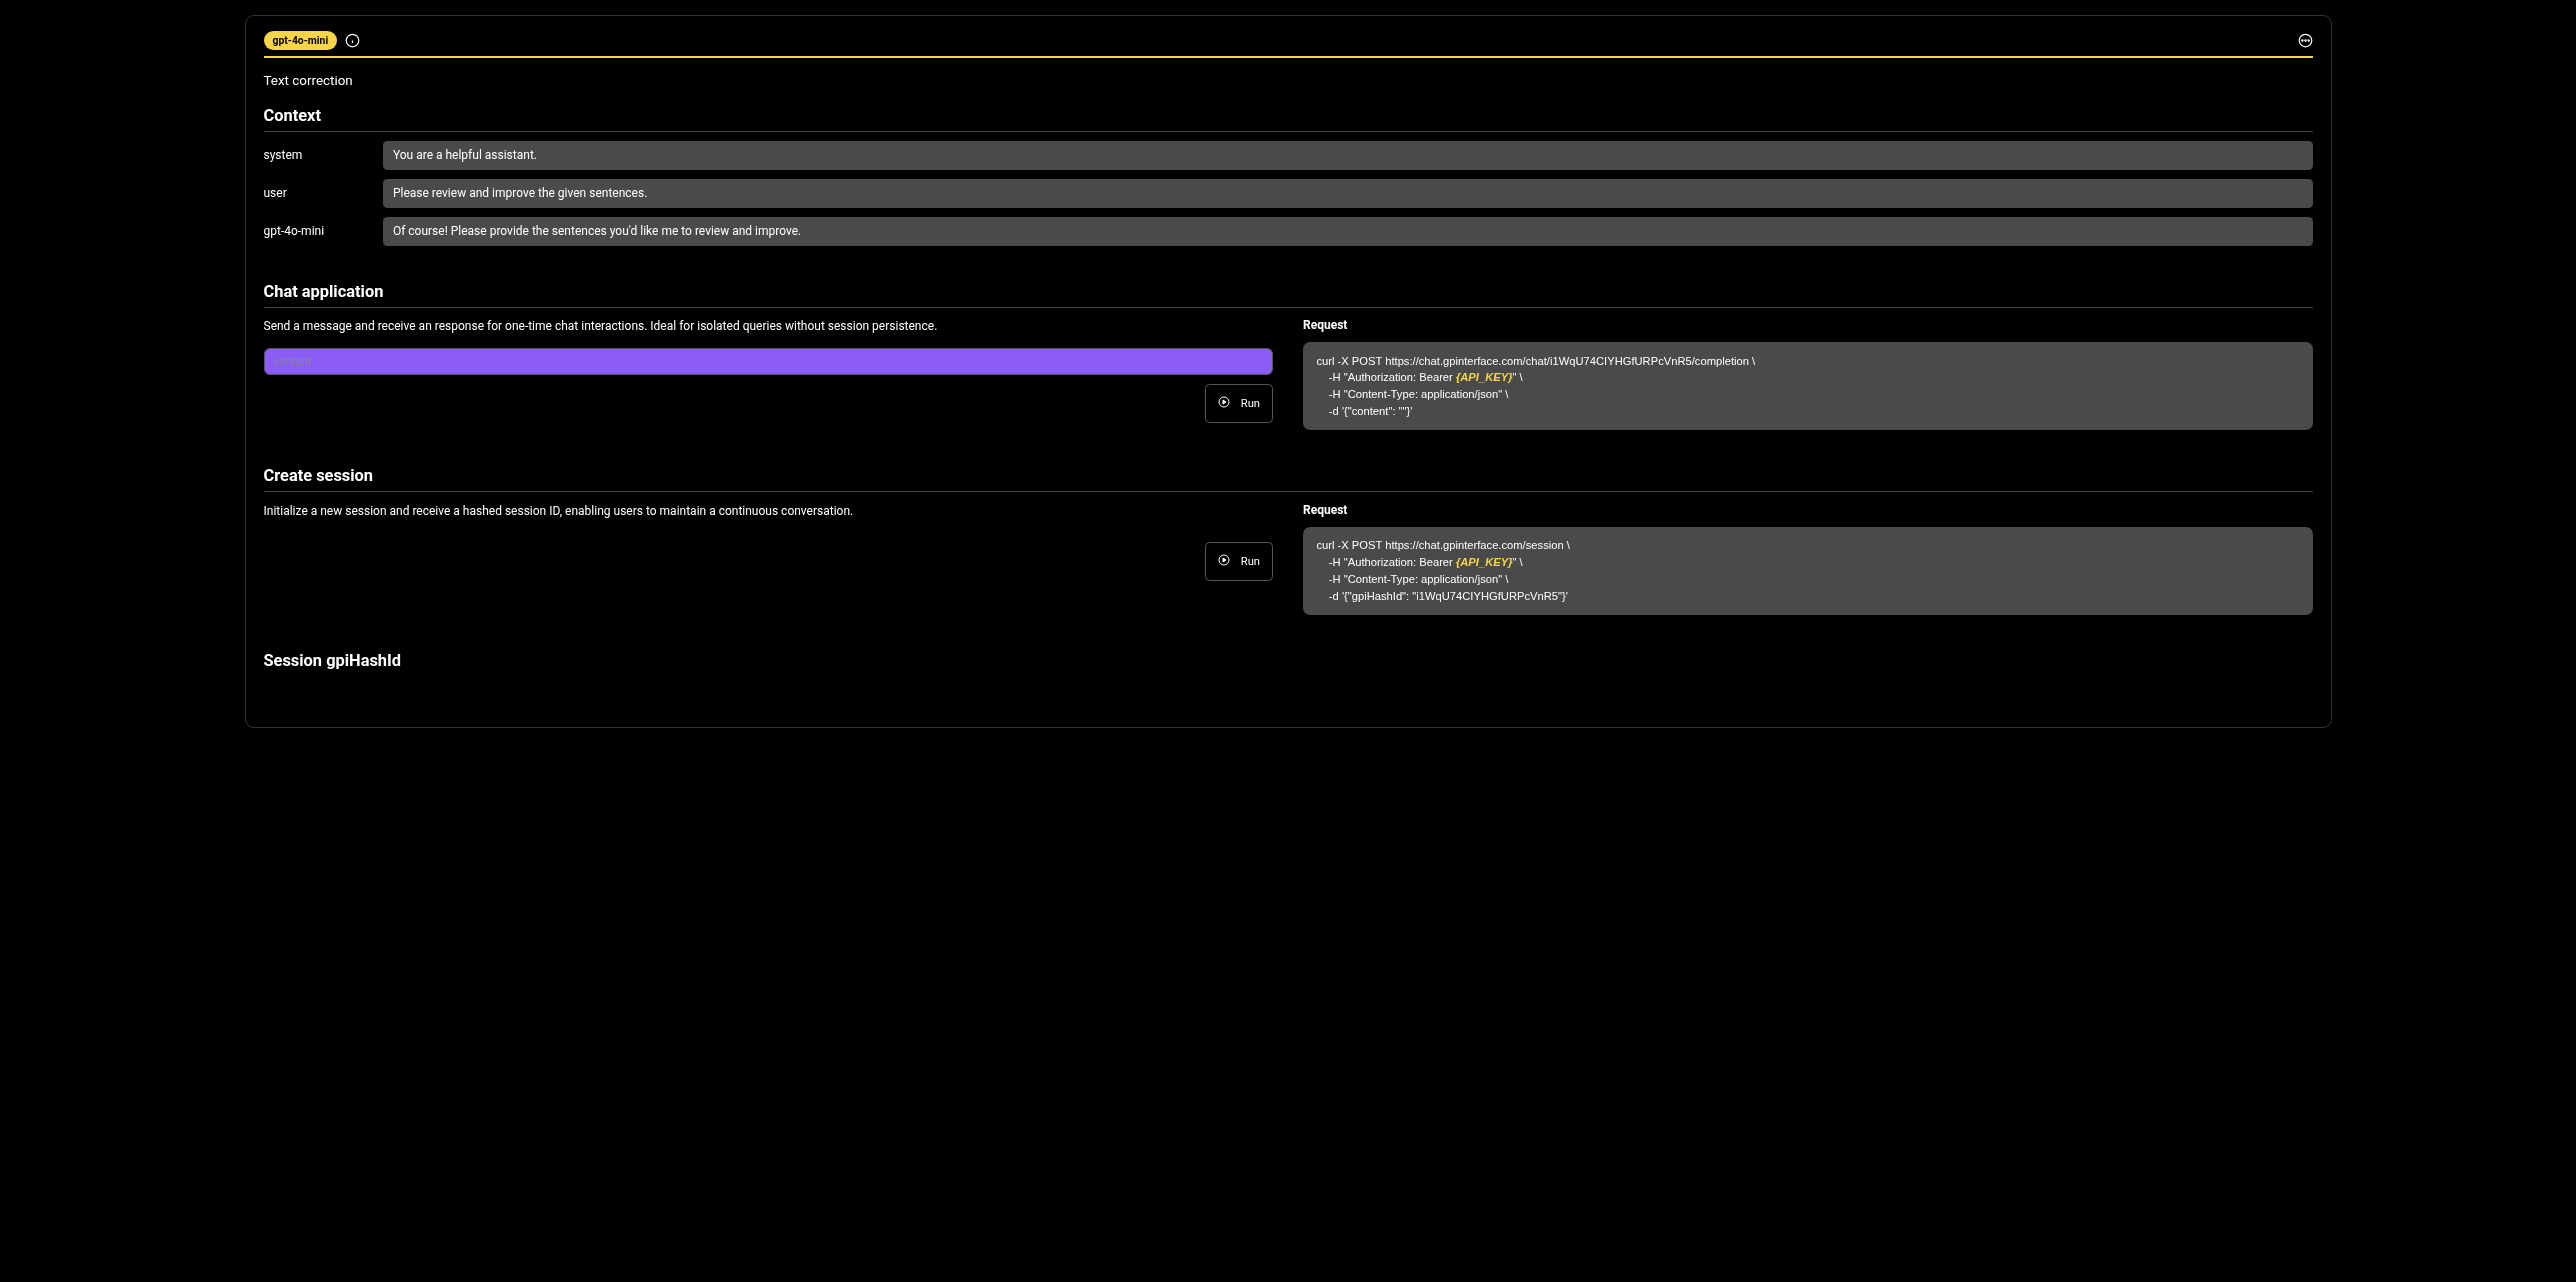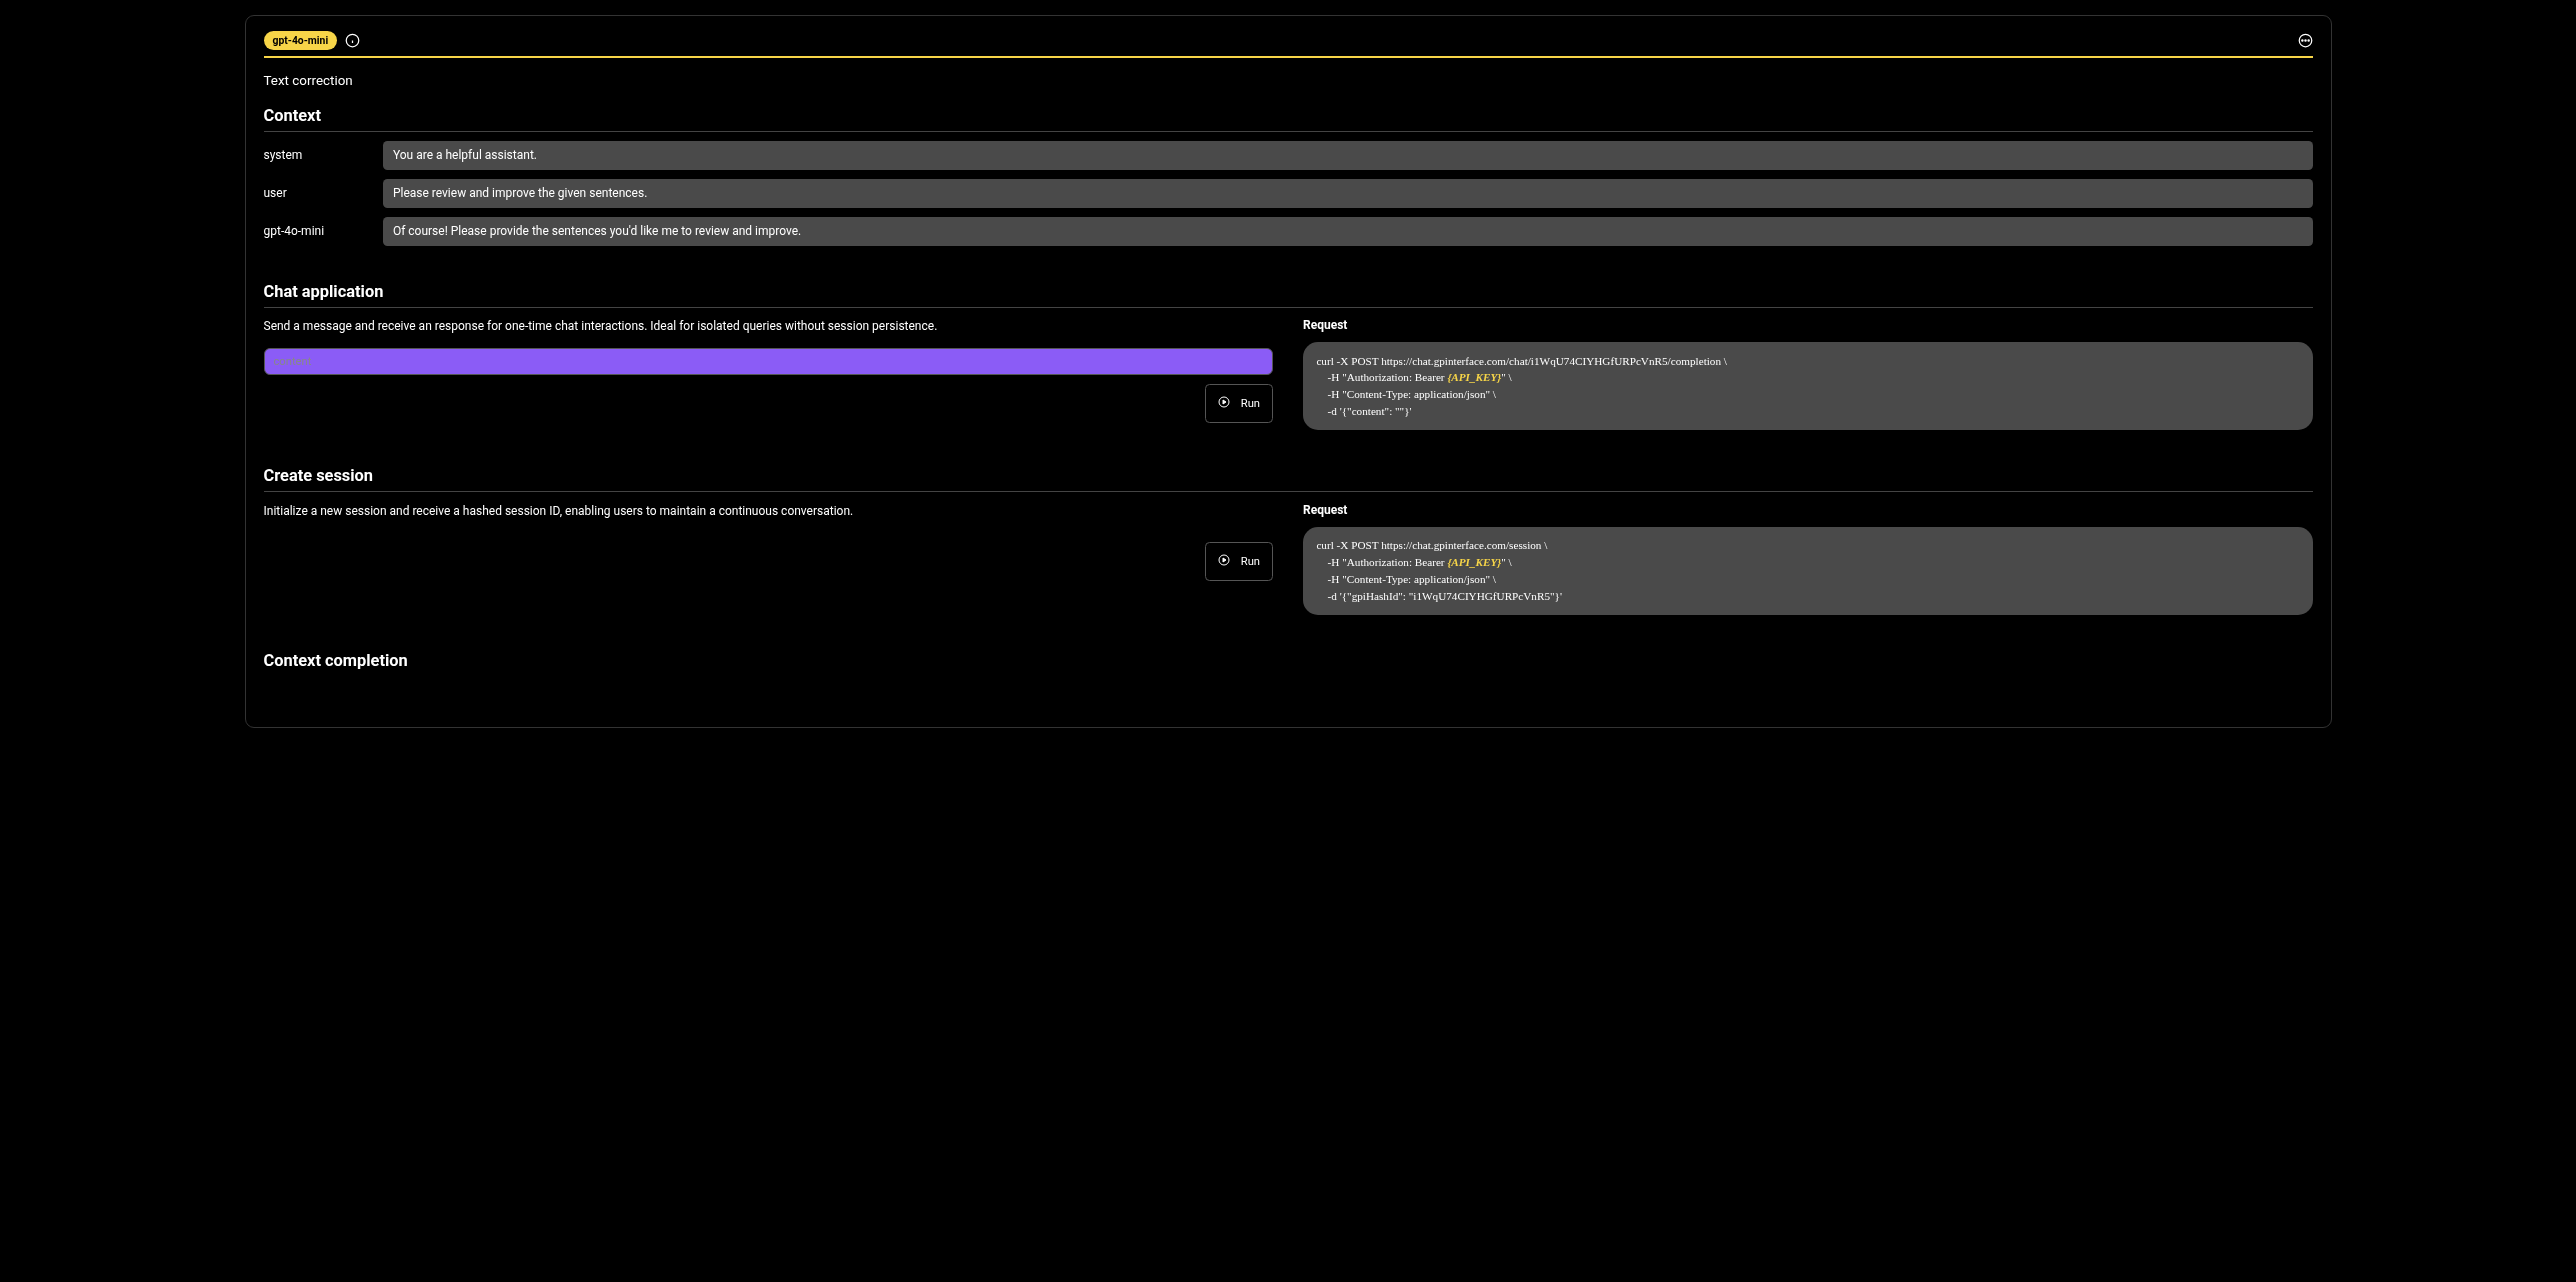--- a/index.html
+++ b/index.html
@@ -174,23 +174,23 @@
     }
 
     .request-label {
       font-size: 12px;
       font-weight: 700;
       margin-bottom: 10.4px;
     }
 
     .code-block {
       background: #4a4a4a;
-      border-radius: 15px;
+      border-radius: 7px;
       padding: 10.4px 13.4px;
-      font-family: Liberation Serif, serif;
+      font-family: Liberation Sans, sans-serif;
       font-size: 11.2px;
       line-height: 1.5;
       color: #fff;
       white-space: pre-wrap;
       word-break: break-word;
     }
 
     .api-key {
       color: #f7d548;
       font-style: italic;
@@ -297,17 +297,17 @@
         <div class="request-label">Request</div>
         <div class="code-block"><span>curl -X POST https://chat.gpinterface.com/session \</span>
 <span>    -H "Authorization: Bearer </span><span class="api-key">{API_KEY}</span><span>" \</span>
 <span>    -H "Content-Type: application/json" \</span>
 <span>    -d '{"gpiHashId": "i1WqU74CIYHGfURPcVnR5"}'</span></div>
       </div>
     </div>
   </div>
 
   <div class="section">
-    <h2 class="section-heading" style="border-bottom:none;">Context completion</h2>
+    <h2 class="section-heading" style="border-bottom:none;">Session gpiHashId</h2>
   </div>
 
 </div>
 
 
 </body></html>

